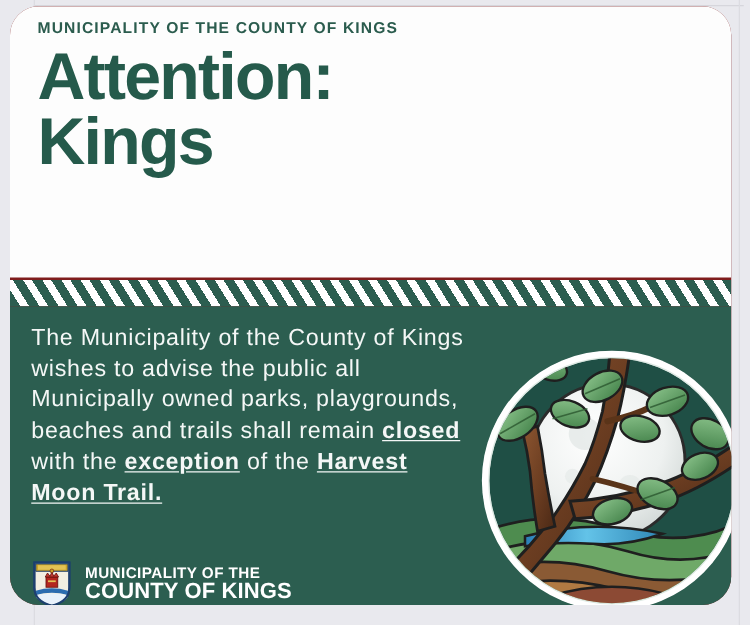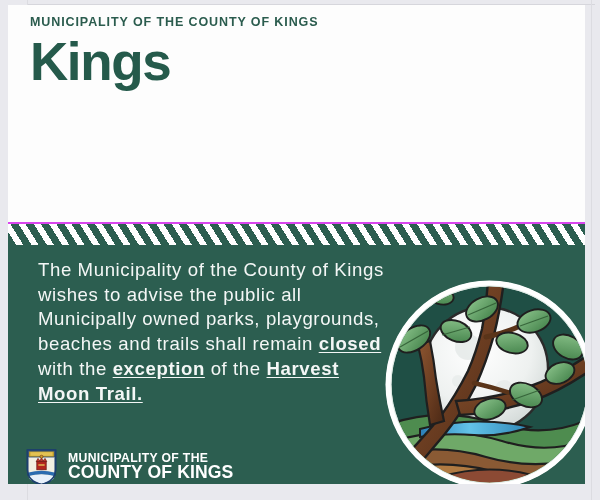--- a/index.html
+++ b/index.html
@@ -34,22 +34,23 @@
     left: 591px; top: 0;
     width: 1px; height: 500px;
     background: #dcdce1;
   }
 
   
   #poster {
     position: absolute;
     left: 8px; top: 5px;
     width: 577px; height: 479px;
-    background: #d946ef;
+    background: #7f1d1d;
     overflow: hidden;
+    border-radius: 23px;
   }
 
   
   #header-block {
     position: absolute;
     left: 0; top: 0;
     width: 577px; height: 217px;
     background: #fdfdfd;
     padding: 11px 0 0 22px;
   }
@@ -89,21 +90,21 @@
   #body-block {
     position: absolute;
     left: 0; top: 240px;
     width: 577px; height: 239px;
     background: #2c5e50;
     overflow: hidden;
   }
 
   #notice-text {
     position: absolute;
-    left: 30px; top: 13px;
+    left: 17px; top: 13px;
     width: 350px;
     font-size: 18.6px;
     line-height: 1.33;
     letter-spacing: 0.6px;
     color: #f4f7f6;
     font-weight: 300;
   }
   #notice-text b {
     font-weight: bold;
     text-decoration: underline;
@@ -149,20 +150,21 @@
 <div id="viewer-top-rule"></div>
 <div id="viewer-left-rule"></div>
 <div id="viewer-right-rule"></div>
 
 <div id="poster">
 
   <div id="header-block">
     <div id="eyebrow">MUNICIPALITY OF THE COUNTY OF KINGS</div>
 
     <h1 id="headline">
+      <span class="line">Attention:</span>
       <span class="line">Kings</span>
     </h1>
   </div>
 
   <div id="stripe-divider"></div>
 
   <div id="body-block">
     <p id="notice-text"><span>The Municipality of the County of Kings wishes to advise the public all Municipally owned parks, playgrounds, beaches and trails shall remain </span><b>closed</b><span> with the </span><b>exception</b><span> of the </span><b>Harvest Moon Trail.</b></p>
   </div>
 

